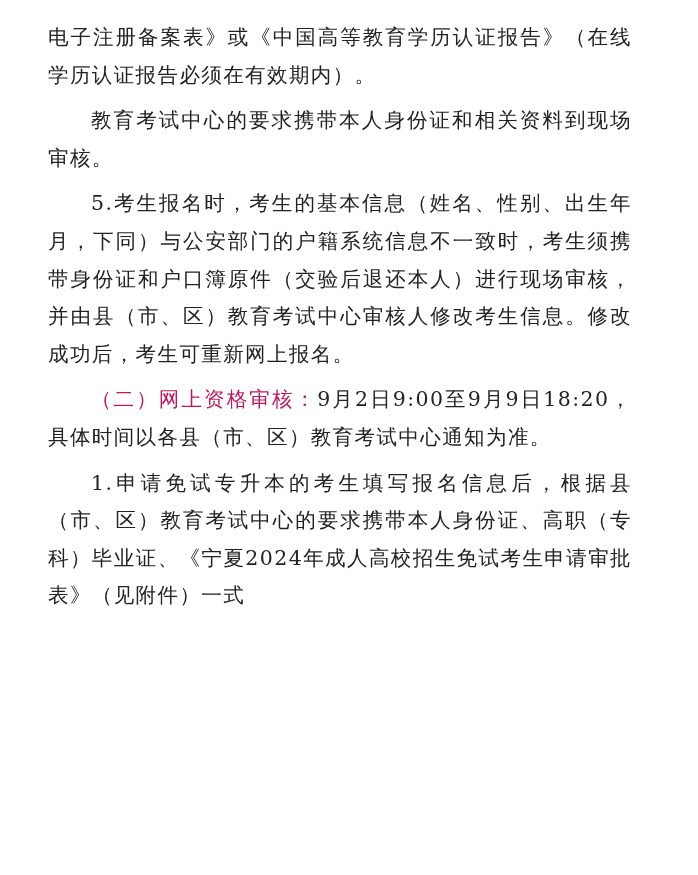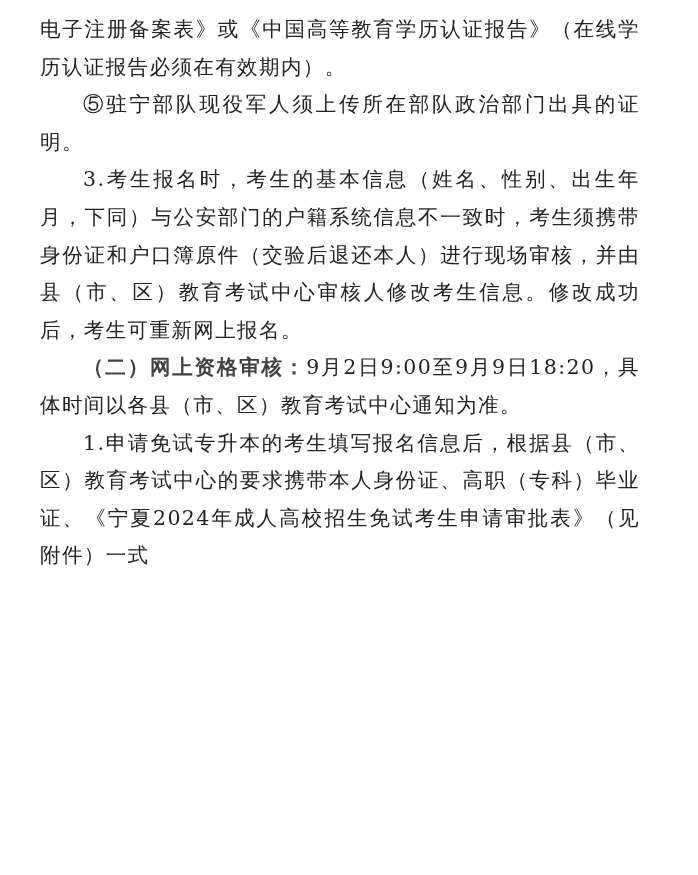--- a/index.html
+++ b/index.html
@@ -3,26 +3,26 @@
 <meta charset="utf-8">
 <style>
   html, body { margin: 0; padding: 0; background: #ffffff; }
   body { width: 698px; height: 875px; overflow: hidden; position: relative; }
   .page {
     position: absolute; left: 40px; top: 11px; width: 600px;
     font-family: "DejaVu Serif", "Liberation Serif", serif;
     font-size: 20.5px; color: #222; line-height: 37.6px;
     letter-spacing: 1.4px;
   }
-  .para { margin: 0; text-align: justify; text-align-last: left; }
+  .para { margin: 8px; text-align: justify; text-align-last: left; }
   .indent { text-indent: 43px; }
-  .bold { font-weight: bold; color: #404040; }
+  .bold { font-weight: normal; color: #be185d; }
 </style>
 </head>
 <body>
 
 <div class="page">
   <p class="para">电子注册备案表》或《中国高等教育学历认证报告》（在线学历认证报告必须在有效期内）。</p>
-  <p class="para indent">⑤驻宁部队现役军人须上传所在部队政治部门出具的证明。</p>
-  <p class="para indent">3.考生报名时，考生的基本信息（姓名、性别、出生年月，下同）与公安部门的户籍系统信息不一致时，考生须携带身份证和户口簿原件（交验后退还本人）进行现场审核，并由县（市、区）教育考试中心审核人修改考生信息。修改成功后，考生可重新网上报名。</p>
+  <p class="para indent">教育考试中心的要求携带本人身份证和相关资料到现场审核。</p>
+  <p class="para indent">5.考生报名时，考生的基本信息（姓名、性别、出生年月，下同）与公安部门的户籍系统信息不一致时，考生须携带身份证和户口簿原件（交验后退还本人）进行现场审核，并由县（市、区）教育考试中心审核人修改考生信息。修改成功后，考生可重新网上报名。</p>
   <p class="para indent"><span class="bold">（二）网上资格审核：</span><span>9月2日9:00至9月9日18:20，具体时间以各县（市、区）教育考试中心通知为准。</span></p>
   <p class="para indent">1.申请免试专升本的考生填写报名信息后，根据县（市、区）教育考试中心的要求携带本人身份证、高职（专科）毕业证、《宁夏2024年成人高校招生免试考生申请审批表》（见附件）一式</p>
 </div>
 
 </body></html>

